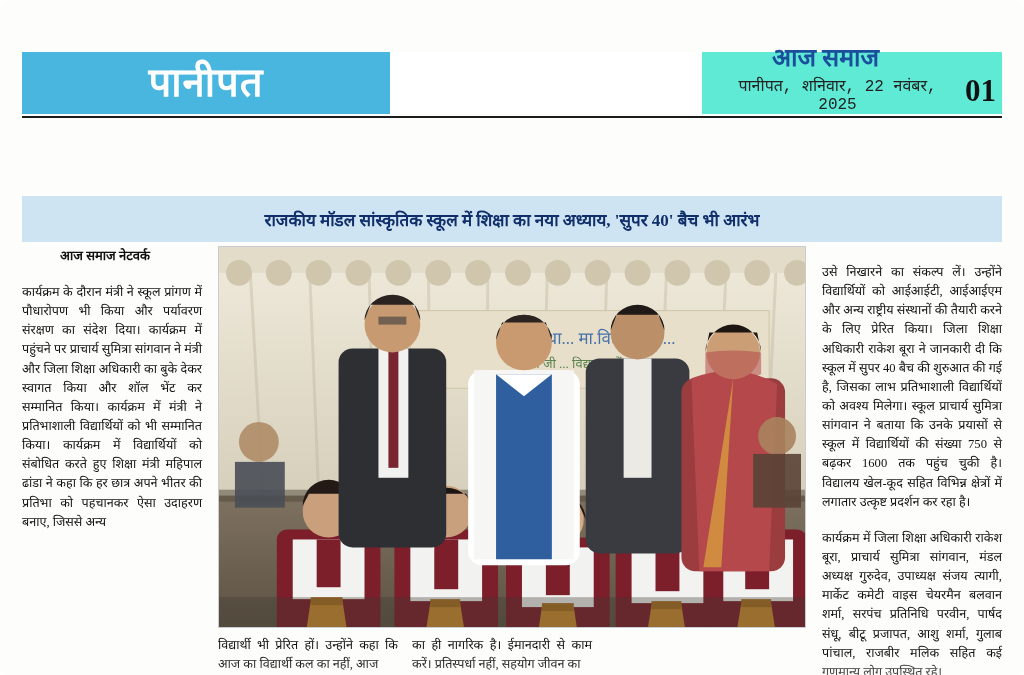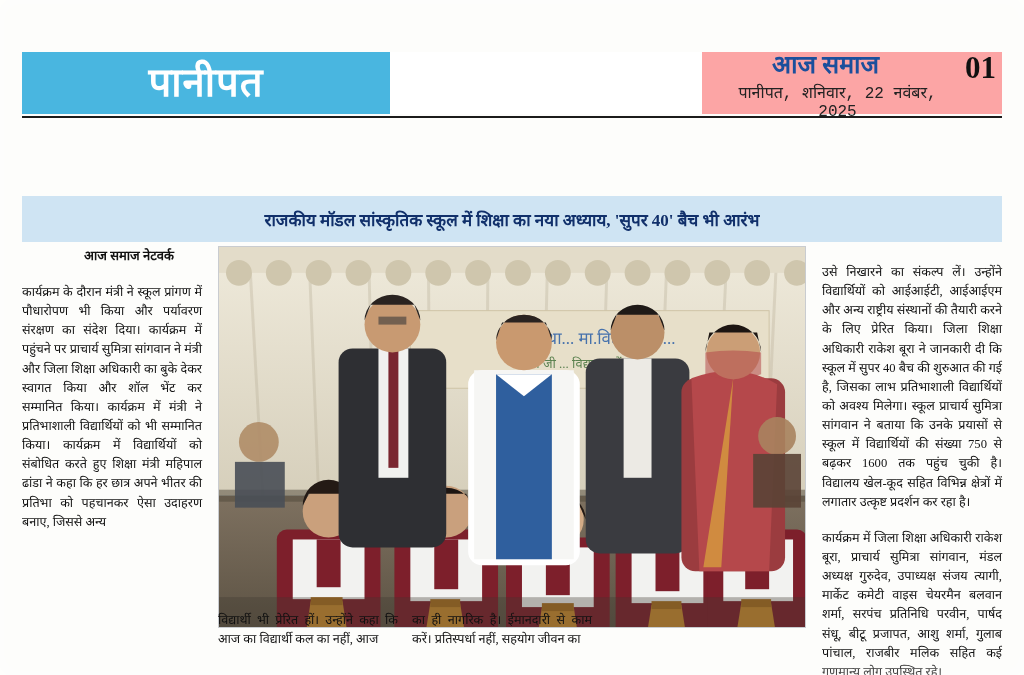--- a/index.html
+++ b/index.html
@@ -45,23 +45,23 @@
     color: #ffffff;
     letter-spacing: 1px;
     line-height: 1;
   }
   .masthead-mid {
     flex: 1;
     background: #ffffff;
   }
   .masthead-right {
     width: 300px;
-    background: #fca5a5;
+    background: #5eead4;
     display: flex;
-    align-items: flex-start;
+    align-items: flex-end;
     justify-content: flex-end;
     padding-right: 6px;
     box-sizing: border-box;
   }
   .brand-block {
     text-align: center;
     padding-right: 16px;
   }
   .brand-name {
     font-family: "Liberation Serif", serif;
@@ -135,21 +135,20 @@
     height: 420px;
   }
   .byline {
     position: absolute;
     left: 38px;
     top: 6px;
     font-family: "Liberation Serif", serif;
     font-weight: bold;
     font-size: 13px;
     color: #111;
-    margin-left: 24px;
   }
 
   .col {
     position: absolute;
     top: 26px;
     width: 180px;
     font-family: "Liberation Serif", serif;
     font-size: 12.6px;
     line-height: 1.52;
     color: #111;
@@ -171,21 +170,21 @@
     overflow: hidden;
     border: 1px solid #c9ccd0;
     box-sizing: border-box;
   }
   .photo-svg { display: block; width: 100%; height: 100%; }
 
   
   .cap-cols {
     position: absolute;
     left: 196px;
-    top: 371px;
+    top: 396px;
     width: 588px;
     display: flex;
     gap: 14px;
   }
   .cap-col {
     width: 180px;
     font-family: "Liberation Serif", serif;
     font-size: 12.6px;
     line-height: 1.5;
     color: #111;

